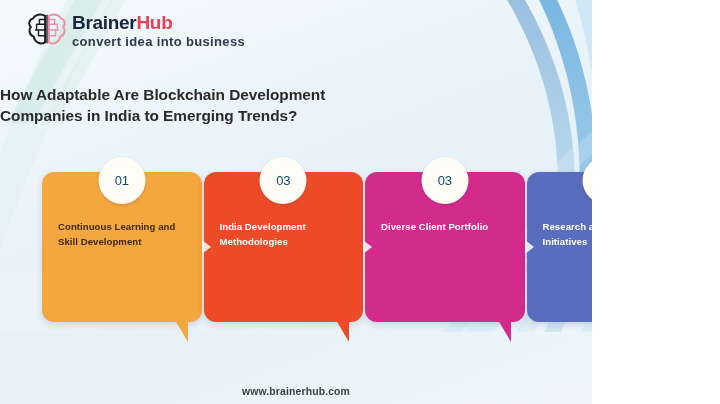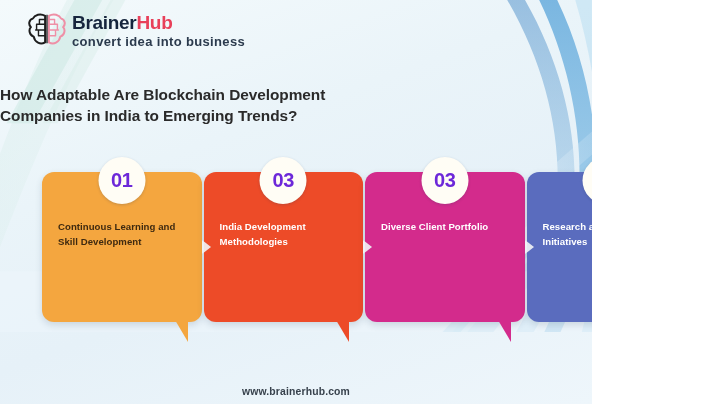--- a/index.html
+++ b/index.html
@@ -67,21 +67,21 @@
     font-size: 9.6px; font-weight: bold; line-height: 1.52;
     letter-spacing: 0.05px;
   }
   .badge {
     position: absolute; left: 50%; top: -15px;
     transform: translateX(-50%);
     width: 47px; height: 47px; border-radius: 50%;
     background: #fffdf5;
     box-shadow: 0 1px 3px rgba(40,60,90,0.22);
     display: flex; align-items: center; justify-content: center;
-    font-size: 20px; font-weight: bold; color: #6d28d9;
+    font-size: 13px; font-weight: normal; color: #0c4a6e;
     letter-spacing: -0.3px;
   }
   .connector {
     position: absolute; right: -9px; top: 68px;
     width: 0; height: 0;
     border-top: 7px solid transparent;
     border-bottom: 7px solid transparent;
     border-left: 9px solid rgba(255,255,255,0.82);
     filter: drop-shadow(0 0 0.5px rgba(120,140,160,0.5));
     z-index: 4;

